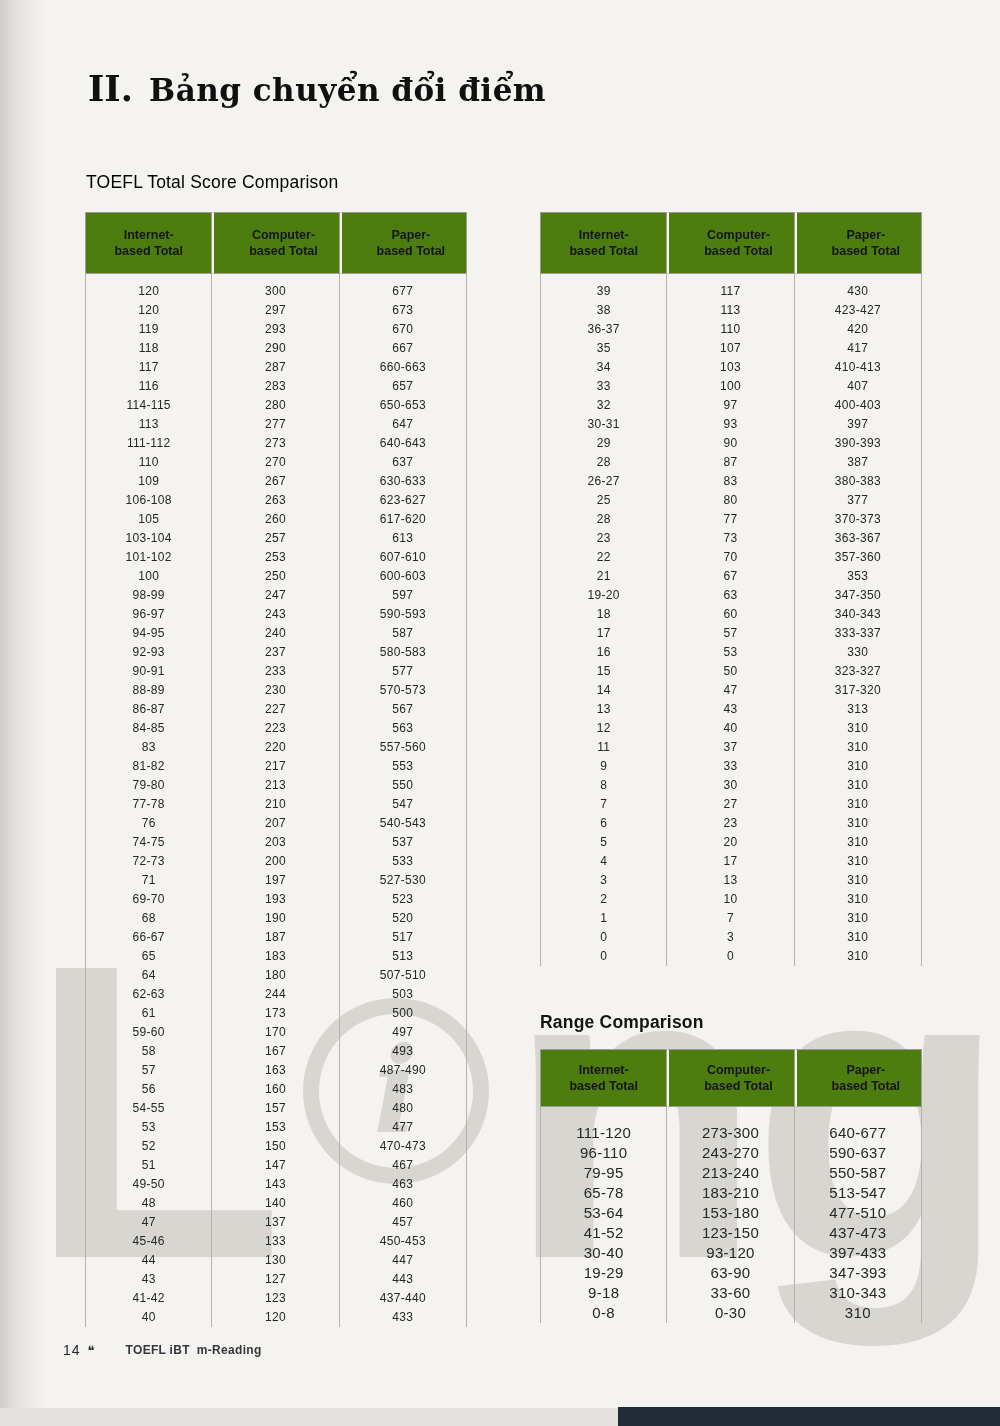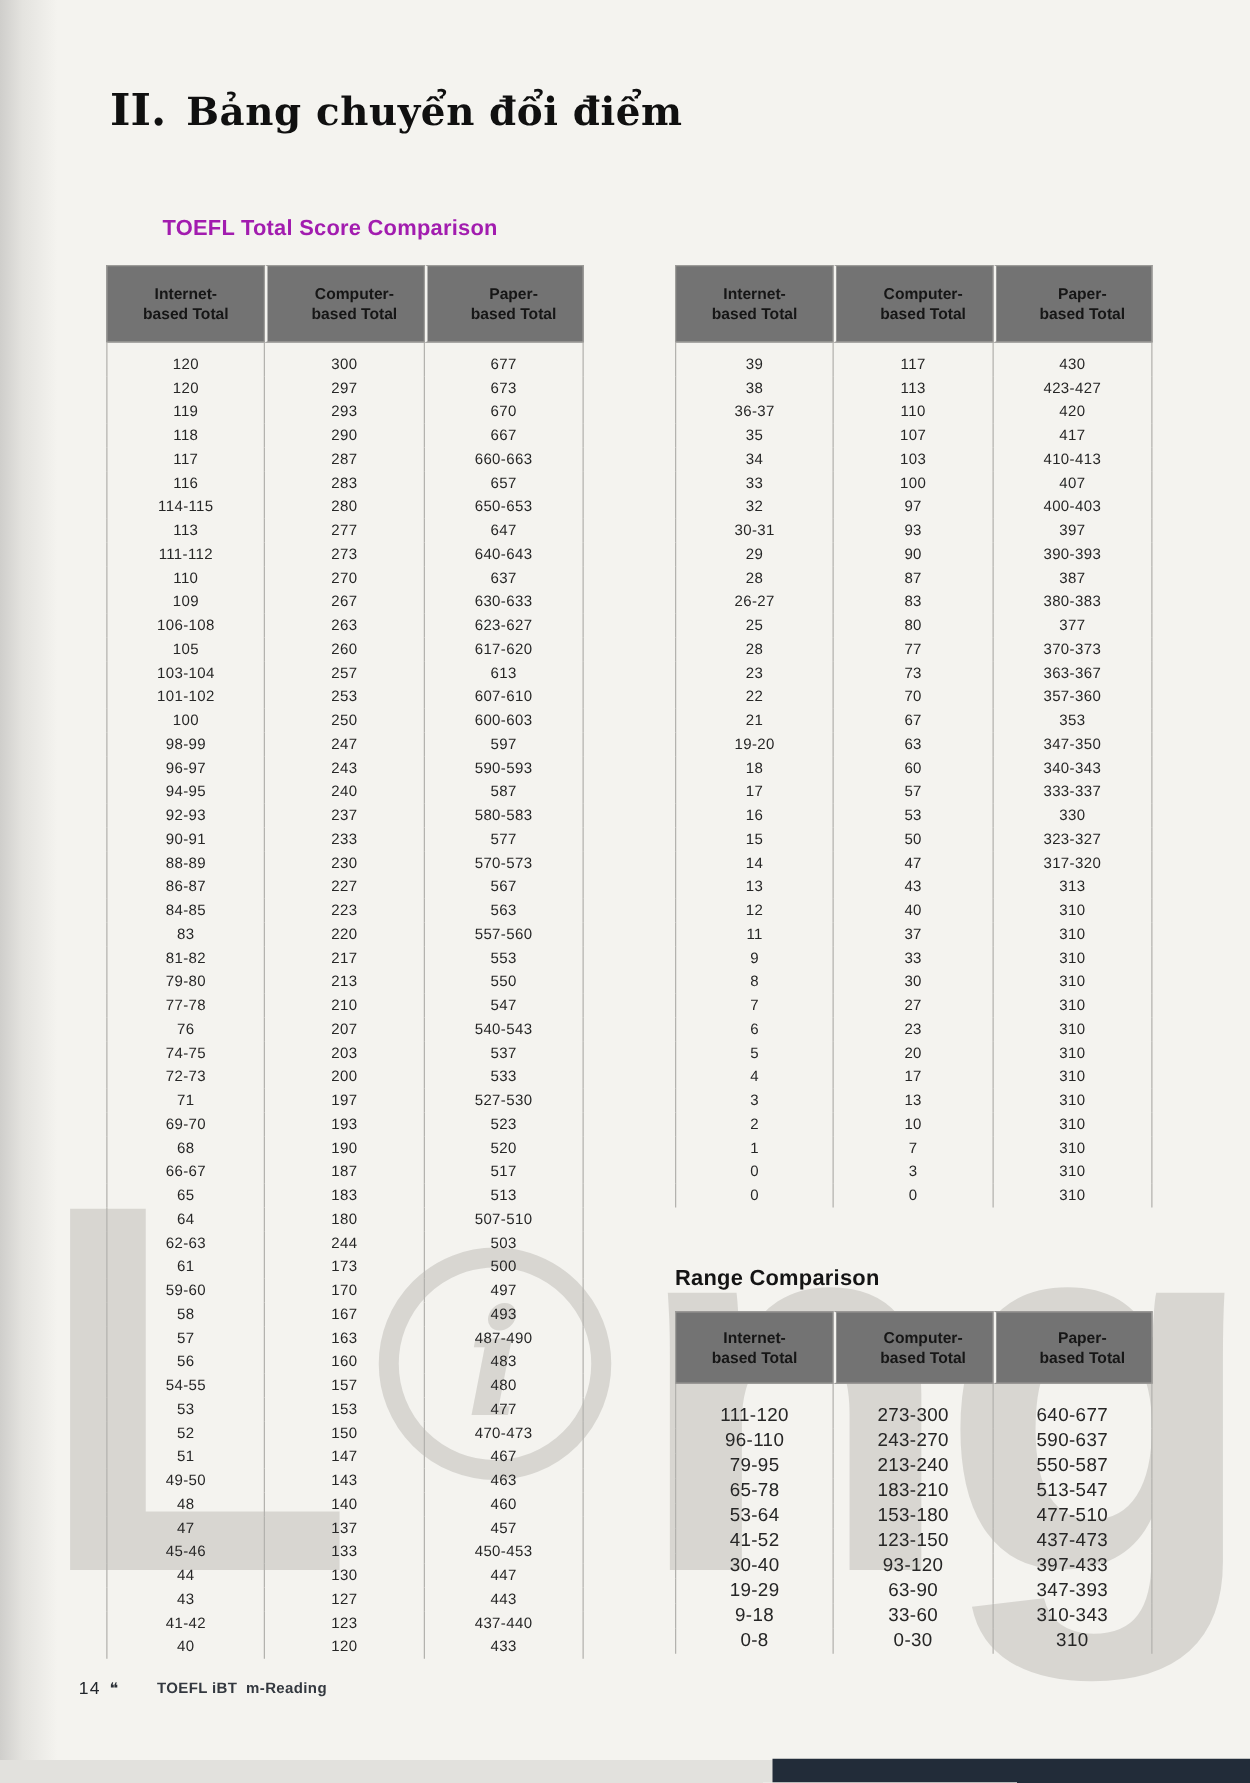--- a/index.html
+++ b/index.html
@@ -45,32 +45,32 @@
 
   .page-title {
     position:absolute; left:88px; top:68px;
     font-family:"DejaVu Serif", serif; font-weight:bold; color:#101010;
   }
   .page-title .numeral { font-size:35px; margin-right:16px; }
   .page-title .vn { font-size:31px; letter-spacing:0.5px; }
 
   .section-title {
     position:absolute; left:86px; top:172px;
-    font-size:17.5px; font-weight:bold; color:#a21caf; letter-spacing:0.2px;margin-left:44px;
+    font-size:17.5px; font-weight:normal; color:#000000; letter-spacing:0.2px;
   }
 
   table.conv {
     border-collapse:separate; border-spacing:0;
     width:382px; table-layout:fixed; background:transparent;
   }
   .table-left  { position:absolute; left:85px;  top:212px; }
   .col-right   { position:absolute; left:540px; top:212px; width:385px; }
 
   table.conv th {
-    background:#737373; color:#161616; font-weight:bold;
+    background:#4d7c0f; color:#161616; font-weight:bold;
     font-size:12.5px; line-height:1.3; height:62px;
     text-align:center; vertical-align:middle;
     border:1px solid #9d9c99;
   }
   table.conv th + th { border-left:2px solid #f4f3ef;padding-left:14px; }
 
   table.conv td {
     font-size:12px; color:#262626; text-align:center;
     height:19px; line-height:19px; letter-spacing:0.3px;
     border-right:1px solid #b3b2ae;

